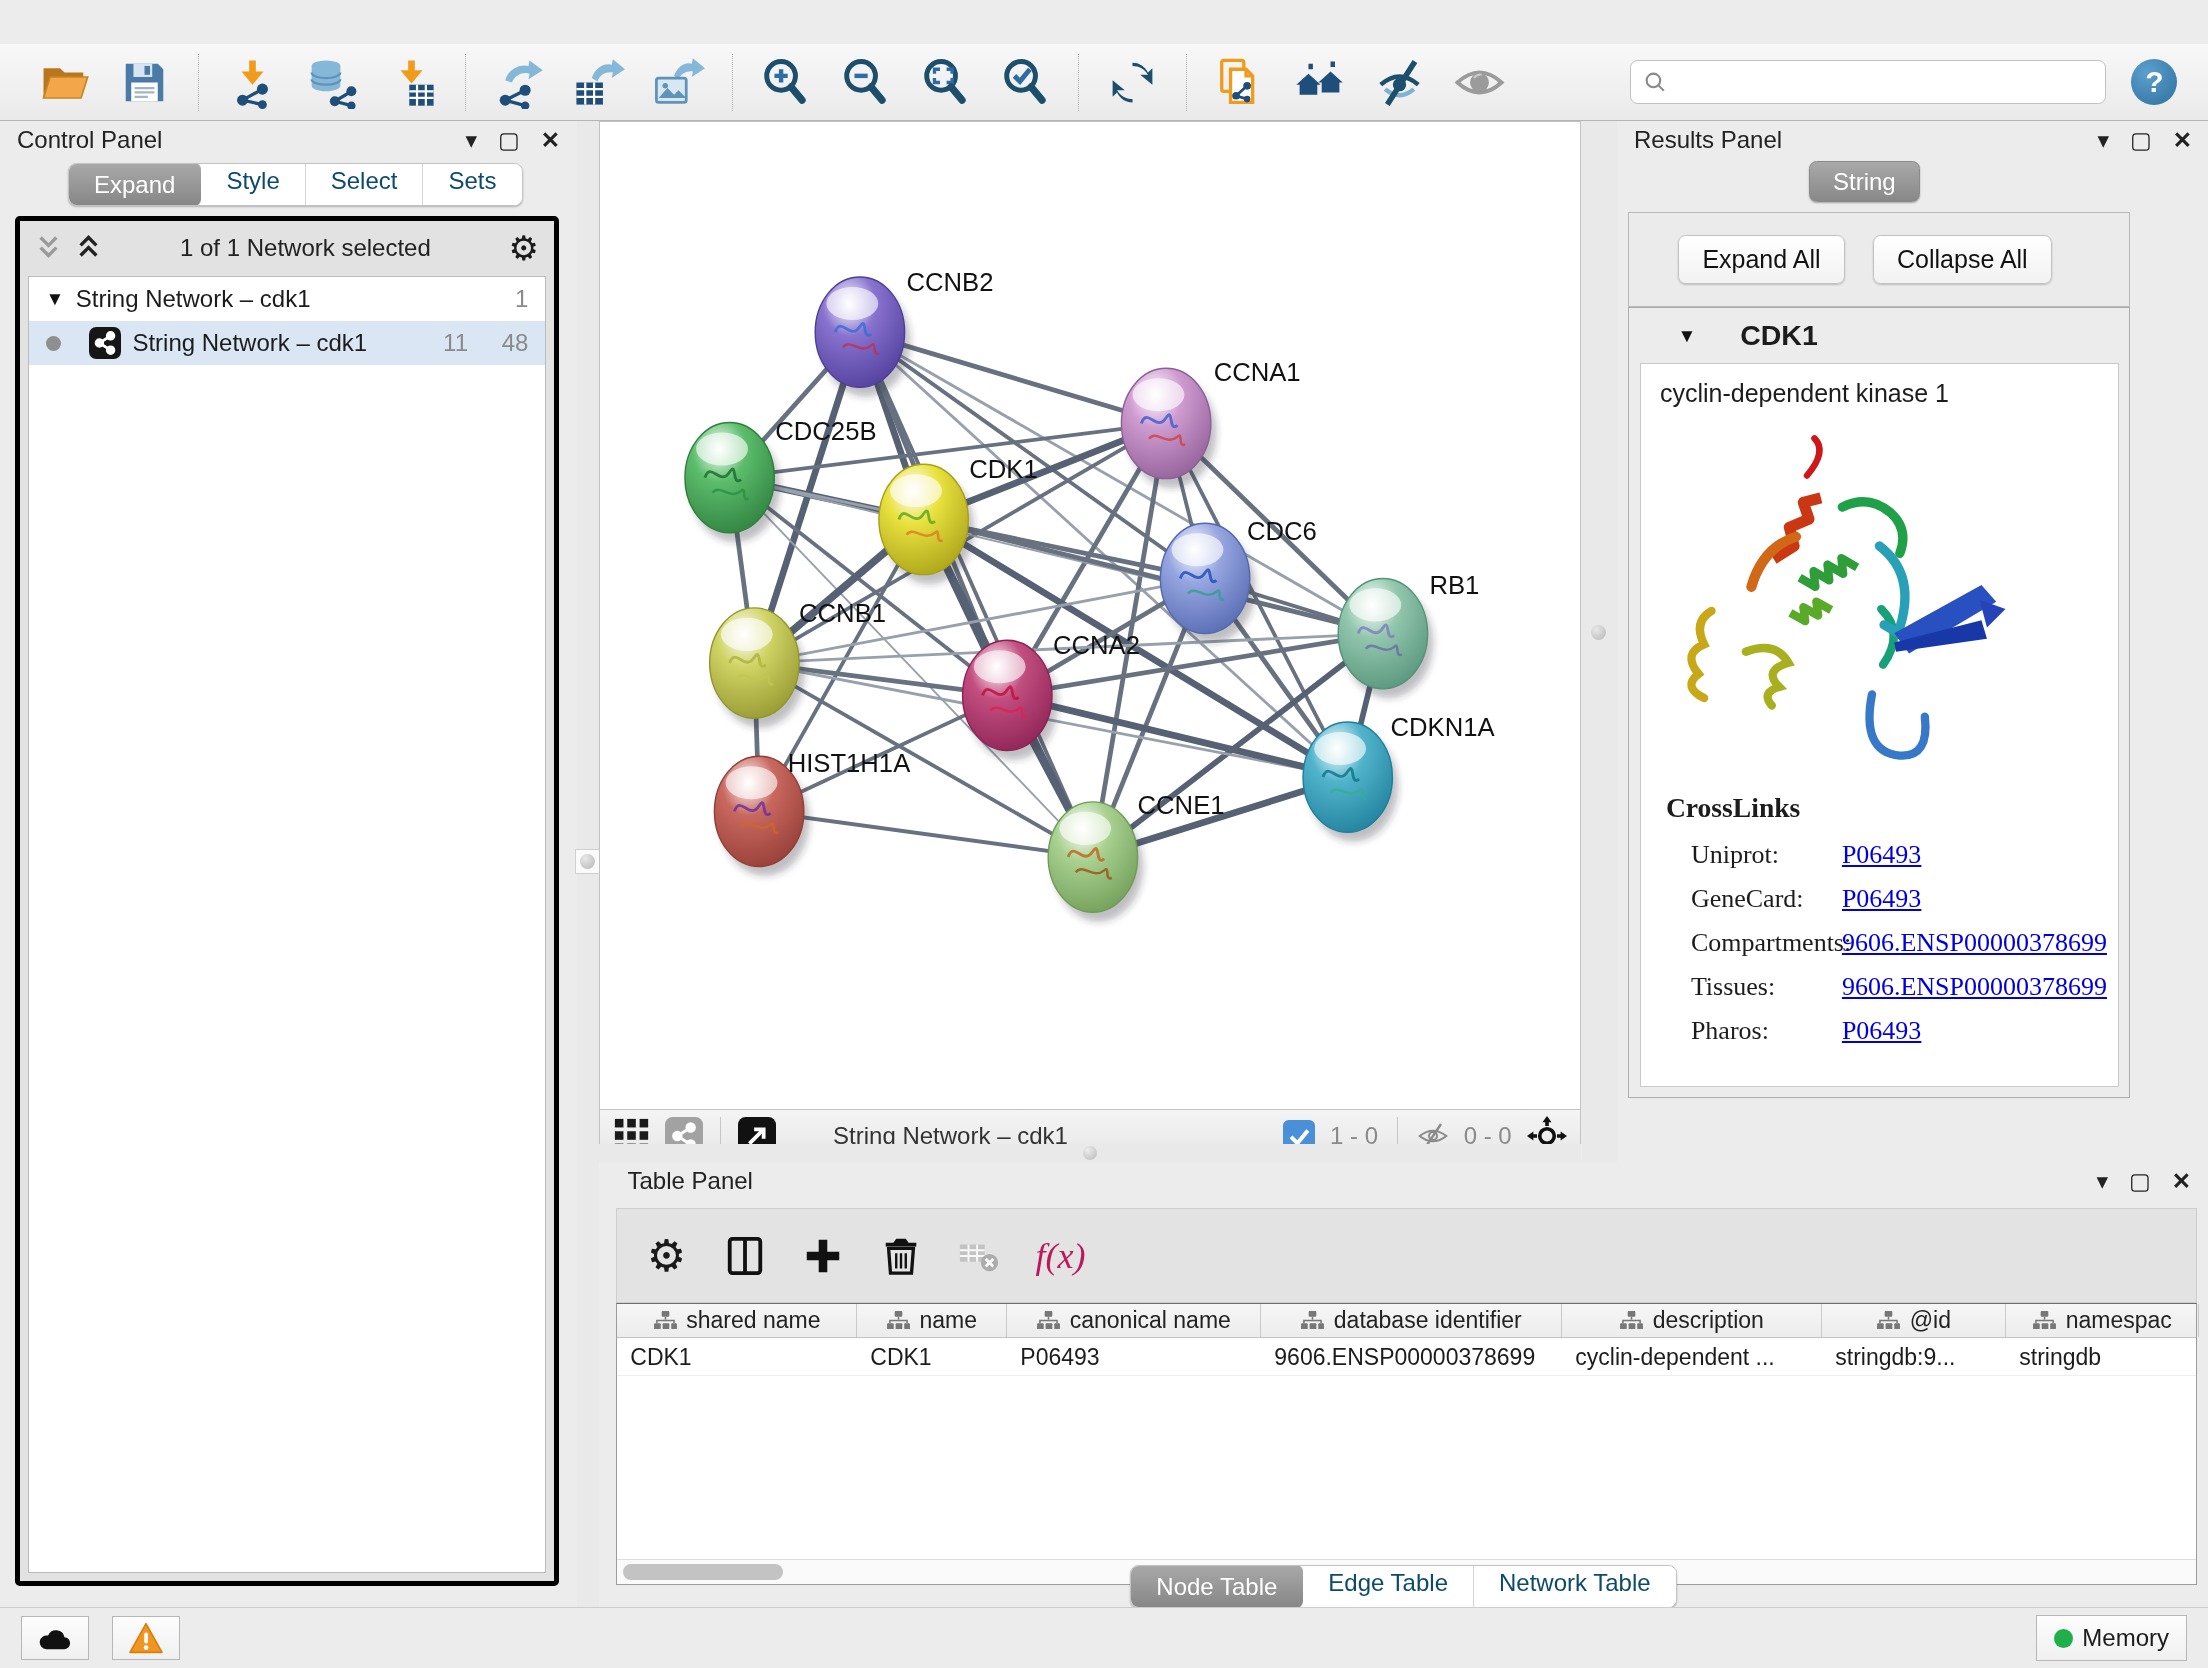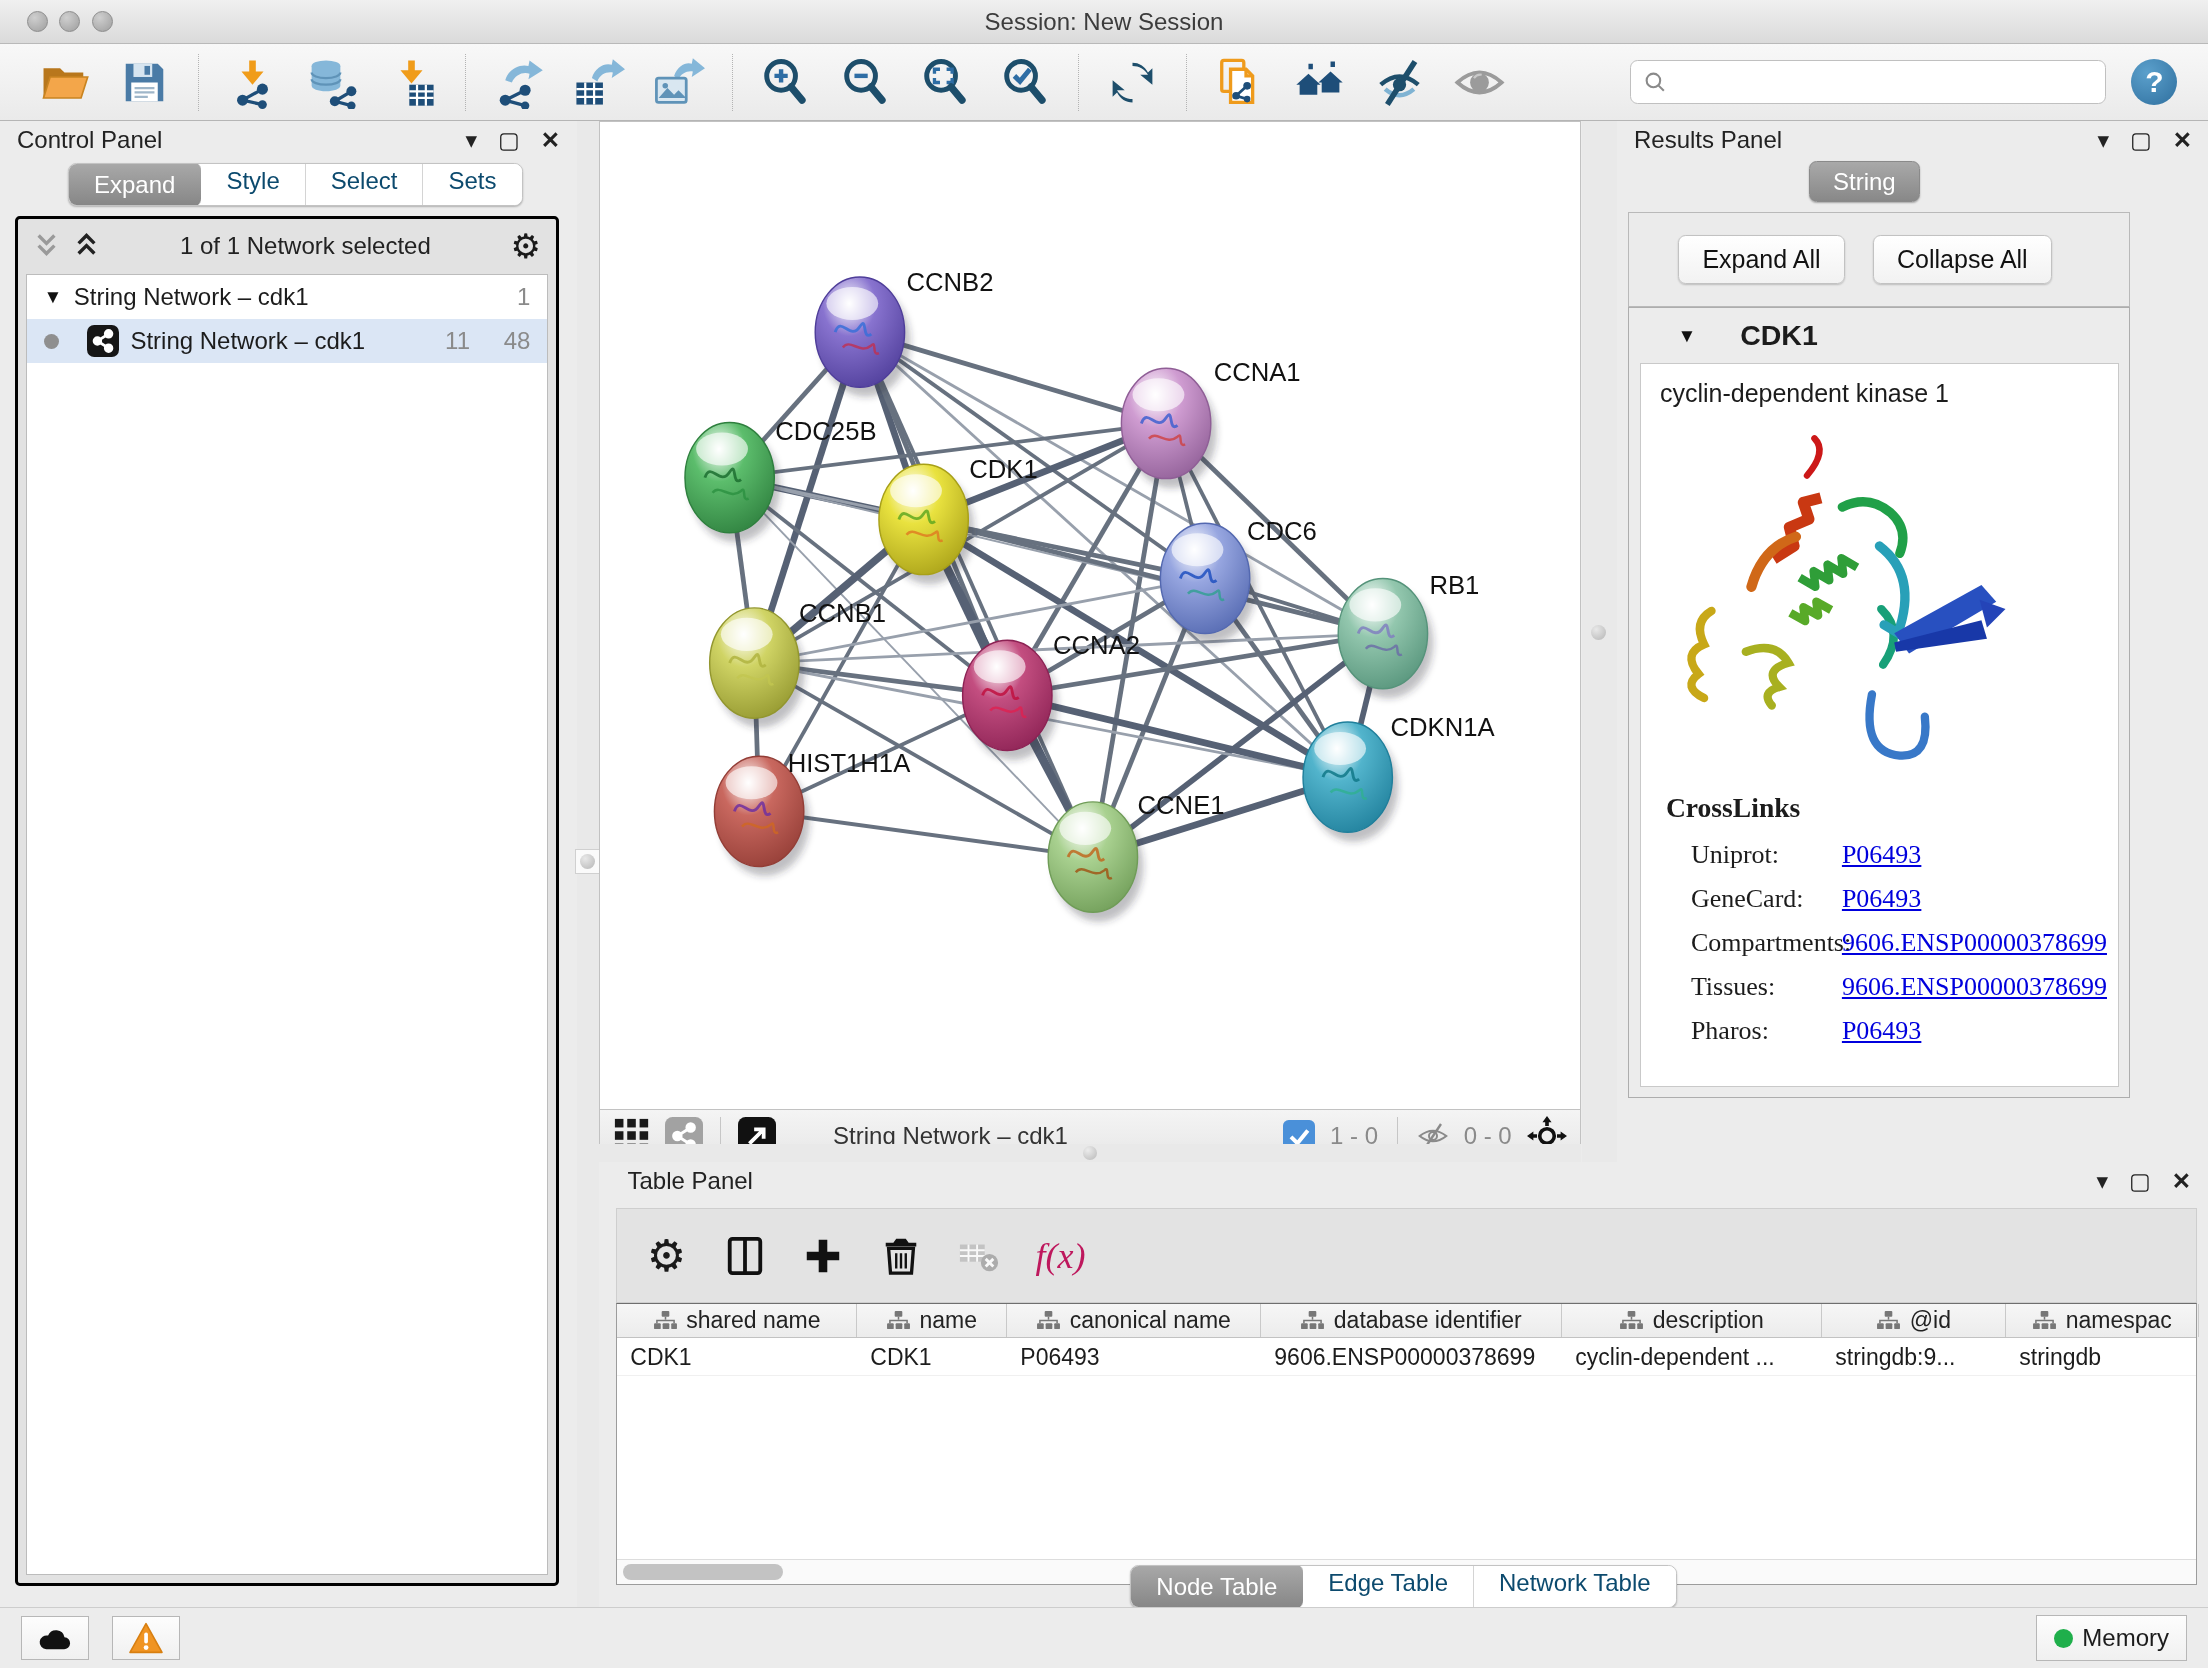--- a/index.html
+++ b/index.html
@@ -38,21 +38,21 @@
   .tabstrip { display:inline-flex; background:#fff; border:1px solid #c3c3c3; border-radius:8.6px;
     box-shadow:0 1px 1.9px rgba(0,0,0,.25); overflow:hidden; }
   .tab { padding:3px 25px; font-size:24px; color:#0c4a6e; border-right:1px solid #d4d4d4; background:#fff; }
   .tab:last-child { border-right:none; }
   .tab.active { background:linear-gradient(#a9a9a9,#868686); color:#fff; border-radius:7.6px; margin:-1px; padding:7.6px 26px; }
 
   
   .control-panel { position:absolute; left:0; top:121px; width:577px; height:1487px; background:#ececec; }
   .cp-tabs { position:absolute; left:68px; top:42px; }
   .cp-box { position:absolute; left:15px; top:95px; width:544px; height:1370px;
-    background:#e2e2e2; border:3px solid #000000; border-radius:4.8px; }
+    background:#e2e2e2; border:5px solid #000000; border-radius:4.8px; }
   .cp-selector { height:53px; display:flex; align-items:center; padding:0 15px; gap:13.3px; }
   .cp-selector .status { flex:1; text-align:center; font-size:24px; color:#222; }
   .gear { font-size:34px; color:#1a1a1a; line-height:1; }
   .cp-list { position:absolute; left:7.6px; right:7.6px; top:55px; bottom:7.6px; background:#fff;
     border:1px solid #bcbcbc; overflow:hidden; }
   .tree-row { height:44px; display:flex; align-items:center; font-size:24px; padding:0 17px; gap:11.4px; }
   .tree-row .cnt { color:#8a8a8a; width:49px; text-align:right; }
   .tree-row.selected { background:#dbe6f5; }
   .tree-dot { width:15px; height:15px; border-radius:50%; background:#8f8f8f; }
   .tree-badge { width:32px; height:32px; }
@@ -136,28 +136,20 @@
   .sbtn svg { width:38px; height:32px; }
   .memory { margin-left:auto; height:46px; background:linear-gradient(#fdfdfd,#f0f0f0); border:1.9px solid #b7b7b7;
     display:flex; align-items:center; gap:9.5px; padding:0 17px; font-size:24px; }
   .memdot { width:19px; height:19px; border-radius:50%; background:#1faf4b; }
 </style>
 </head>
 <body>
 
 <div id="app">
 
-  <div class="titlebar">
-    <div class="traffic">
-      <div class="light"></div>
-      <div class="light"></div>
-      <div class="light"></div>
-    </div>
-    <div class="win-title">Session: New Session</div>
-  </div>
 
   <div class="toolbar" id="toolbar">
     <div class="tbtn">
         <svg viewBox="0 0 48 48">
           <path d="M5 38V11h15l4 4h17v7H11z" fill="#b8771c"></path>
           <path d="M11 19h34l-6 19H5z" fill="#f3a64a" stroke="#c98420" stroke-width="1.5"></path>
         </svg>
       </div>
       <div class="tbtn">
         <svg viewBox="0 0 48 48">

